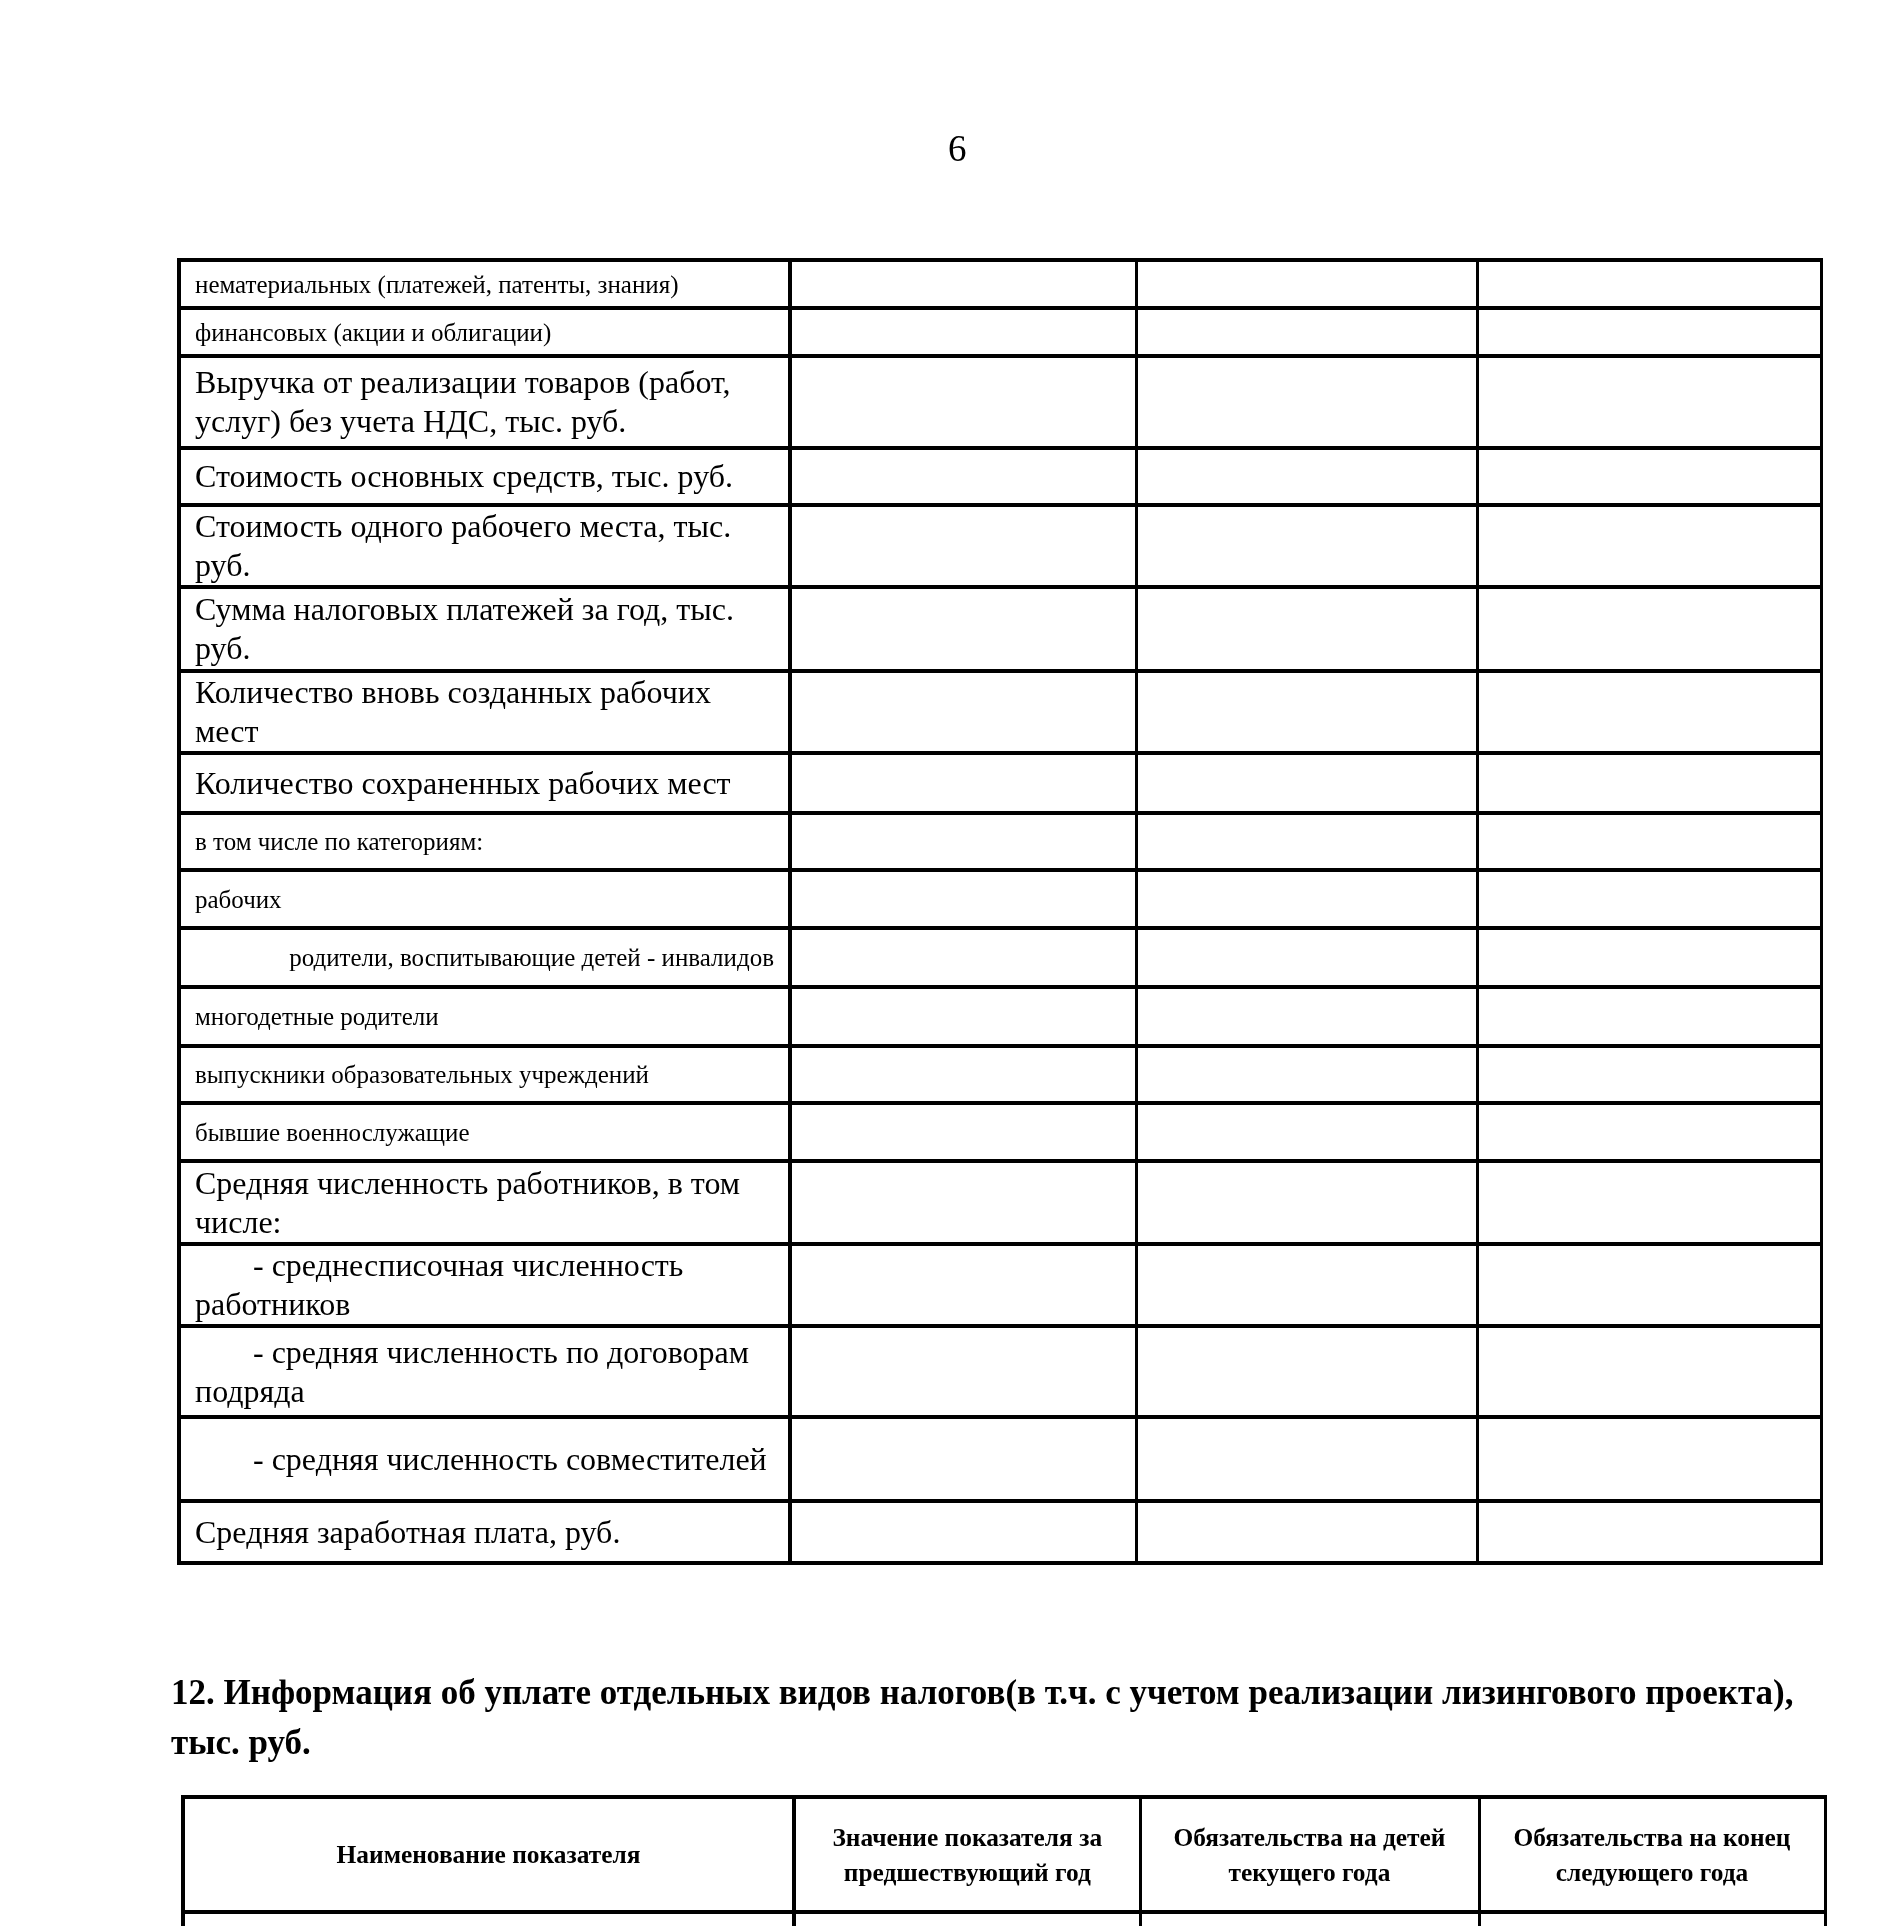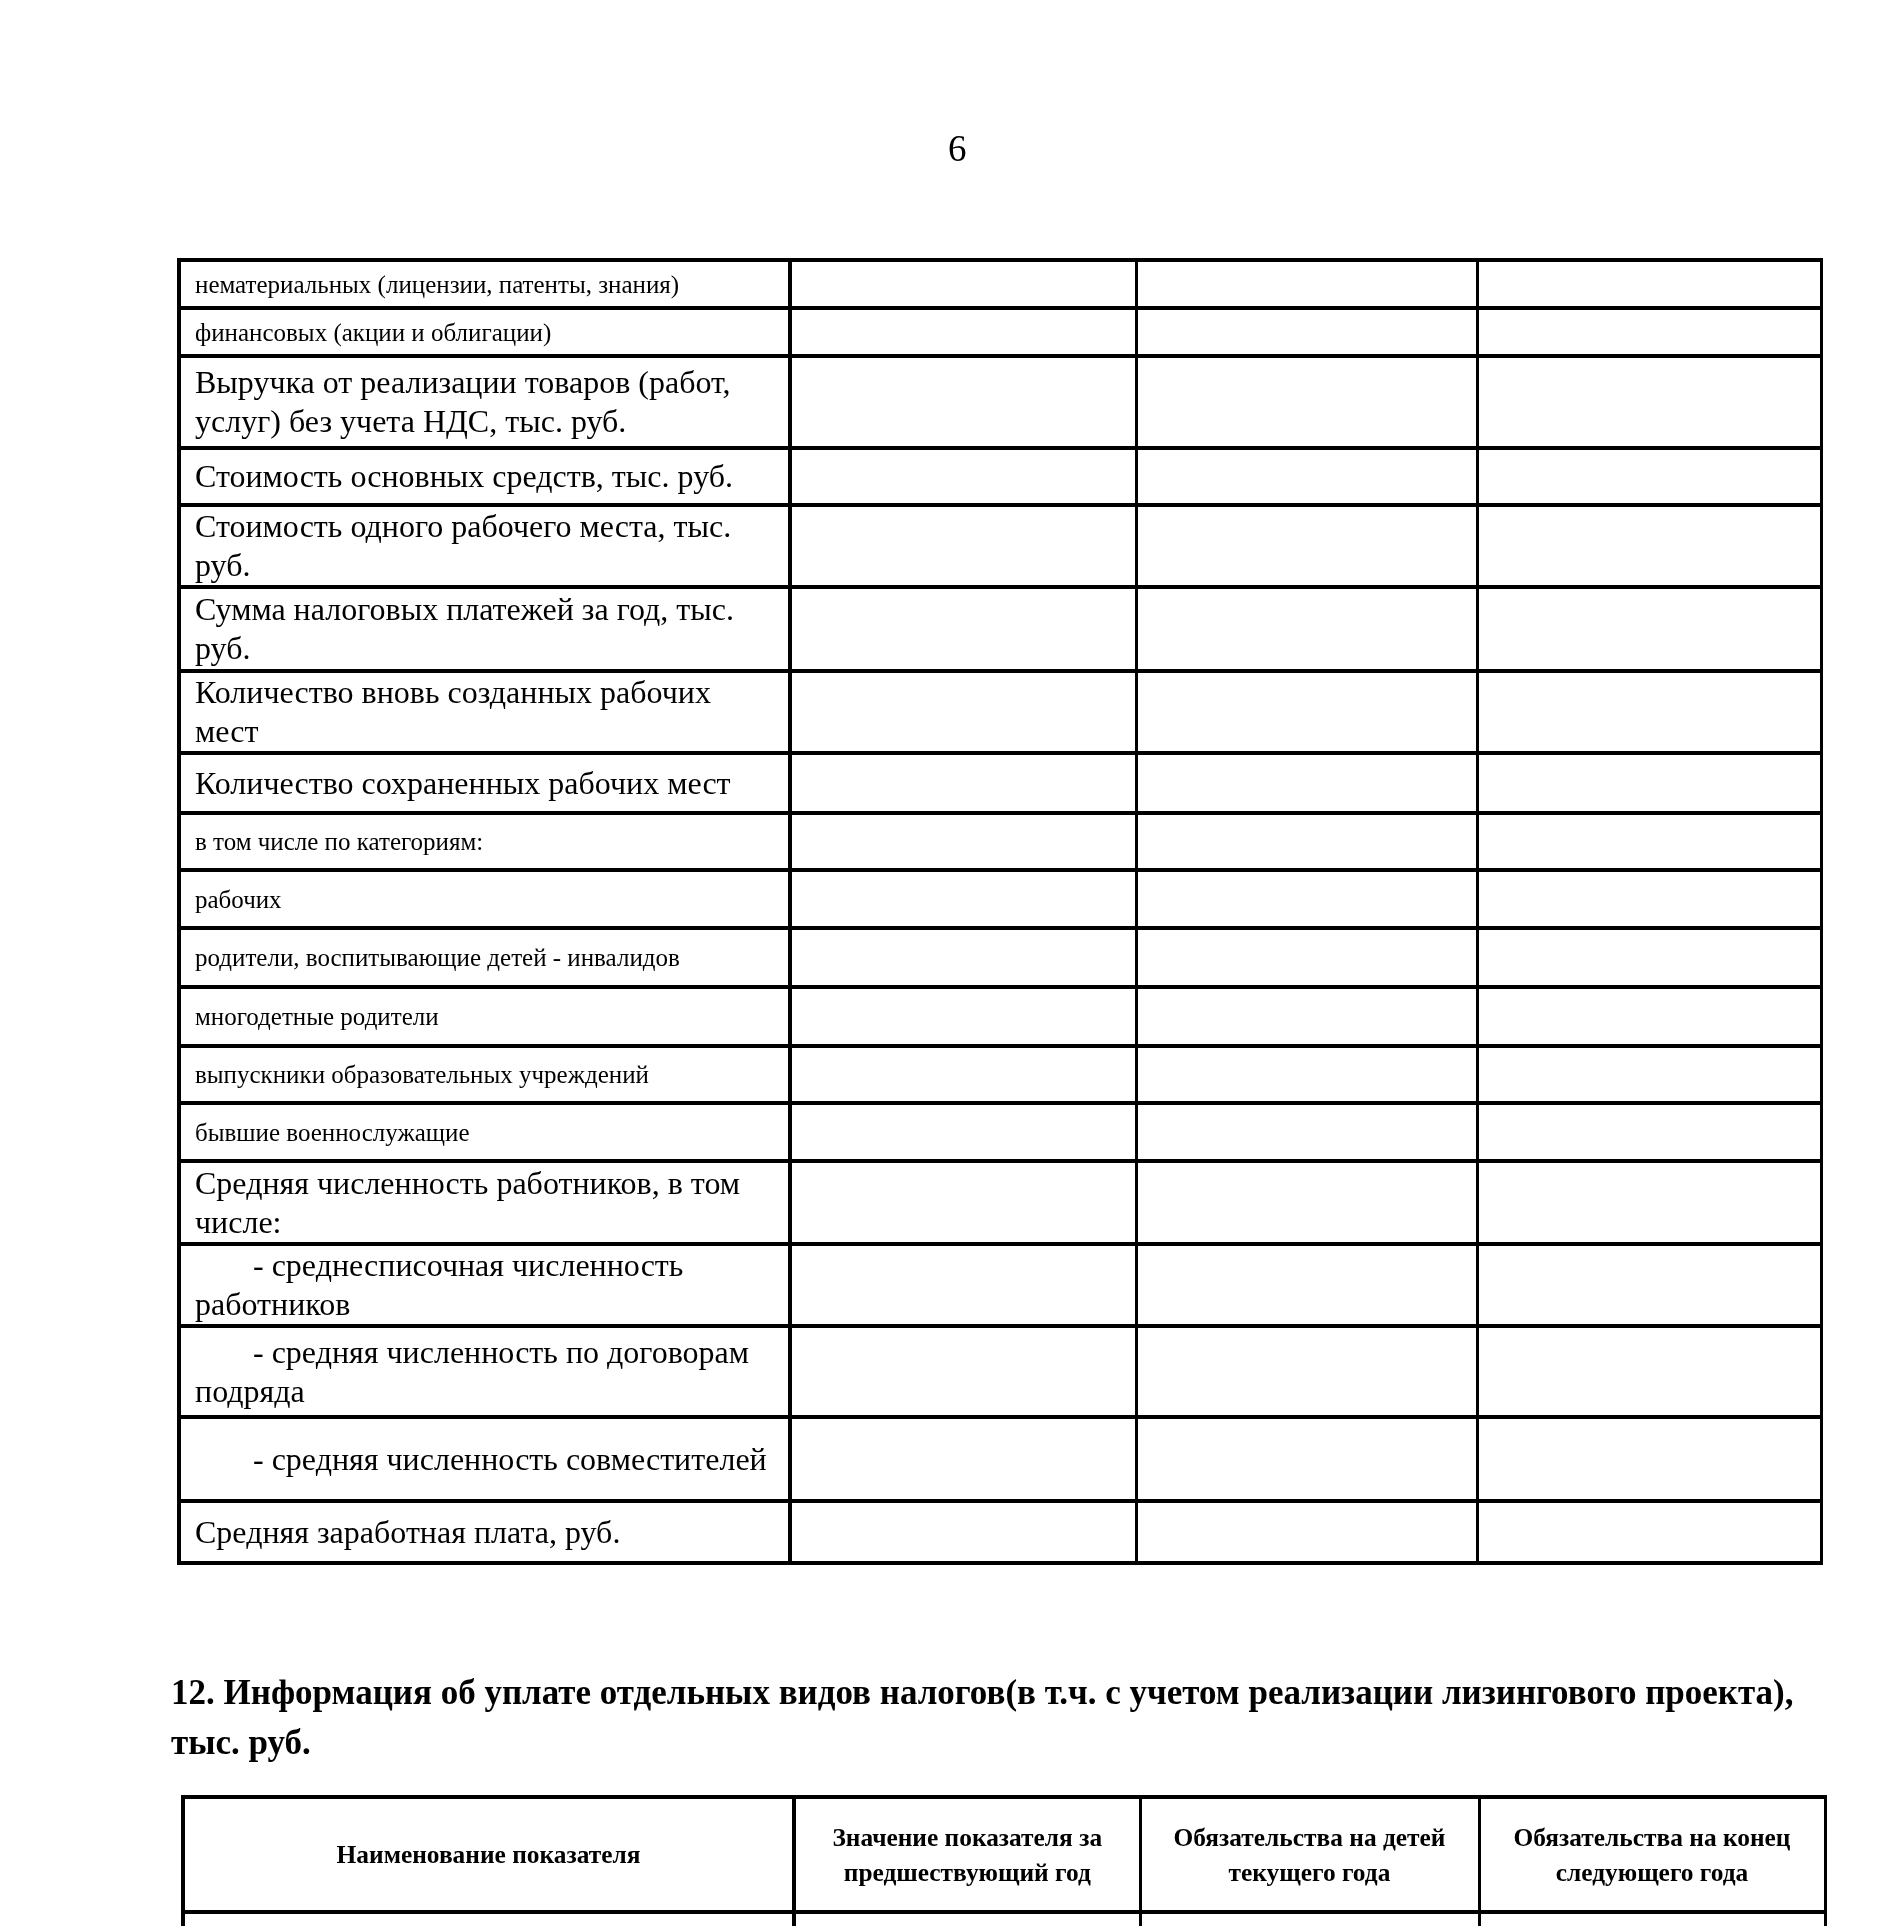--- a/index.html
+++ b/index.html
@@ -27,21 +27,21 @@
 
 <table class="t1">
   <colgroup>
       <col class="c0">
       <col class="c1">
       <col class="c2">
       <col class="c3">
     </colgroup>
   <tbody id="t1body">
       <tr style="height: 48px;">
-        <td class="small"><span>нематериальных (лицензии, патенты, знания)</span></td>
+        <td class="small"><span>нематериальных (платежей, патенты, знания)</span></td>
         <td class="v"></td>
         <td class="v"></td>
         <td class="v"></td>
       </tr>
       <tr style="height: 48px;">
         <td class="small"><span>финансовых (акции и облигации)</span></td>
         <td class="v"></td>
         <td class="v"></td>
         <td class="v"></td>
       </tr>
@@ -86,21 +86,21 @@
         <td class="v"></td>
         <td class="v"></td>
         <td class="v"></td>
       </tr>
       <tr style="height: 58px;">
         <td class="small"><span>рабочих</span></td>
         <td class="v"></td>
         <td class="v"></td>
         <td class="v"></td>
       </tr>
-      <tr style="height: 59px;">
+      <tr style="height: 59px; text-align: right;">
         <td class="small"><span>родители, воспитывающие детей - инвалидов</span></td>
         <td class="v"></td>
         <td class="v"></td>
         <td class="v"></td>
       </tr>
       <tr style="height: 59px;">
         <td class="small"><span>многодетные родители</span></td>
         <td class="v"></td>
         <td class="v"></td>
         <td class="v"></td>

